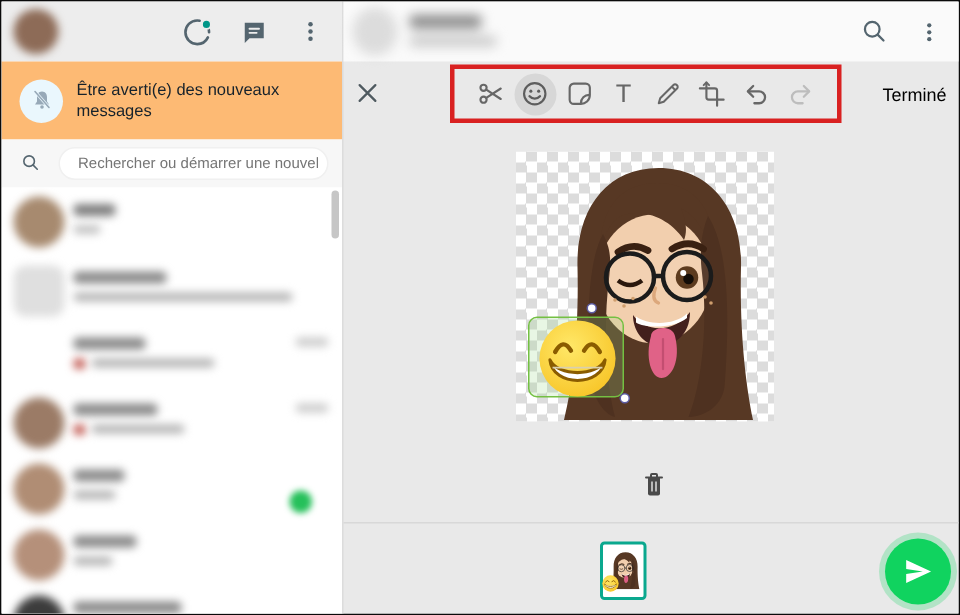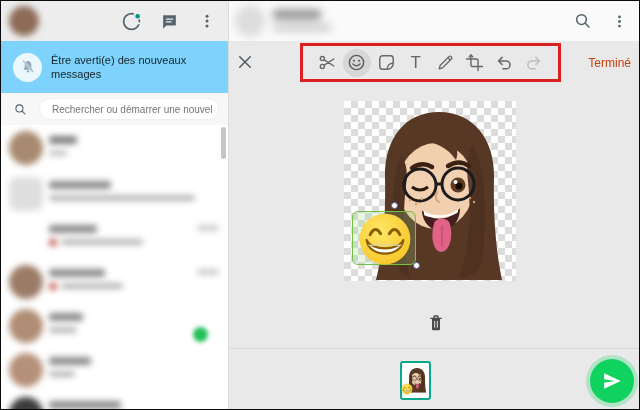--- a/index.html
+++ b/index.html
@@ -7,21 +7,21 @@
   body { font-family:"Liberation Sans", sans-serif; background:#fff; }
   .screen { position:relative; width:640px; height:410px; border:1px solid #0a0a0a; overflow:hidden; background:#e9e9e9; }
 
   
   .sidebar { position:absolute; left:0; top:0; width:227px; height:410px; background:#fff; }
   .sb-header { position:absolute; left:0; top:0; width:227px; height:40px; background:#ededed; }
   .sb-avatar { position:absolute; left:8px; top:5px; width:30px; height:30px; border-radius:50%; background:#8d6b57; filter:blur(3px); }
   .sb-icons { position:absolute; right:10px; top:0; height:40px; display:flex; align-items:center; gap:16px; }
   .icon-btn { display:flex; align-items:center; justify-content:center; width:22px; height:22px; cursor:pointer; }
 
-  .banner { position:absolute; left:0; top:40px; width:227px; height:52px; background:#7dd3fc; display:flex; align-items:center; }
+  .banner { position:absolute; left:0; top:40px; width:227px; height:52px; background:#fdba74; display:flex; align-items:center; }
   .banner-circle { width:29px; height:29px; border-radius:50%; background:#eaf7fd; margin-left:12px; flex:0 0 auto; display:flex; align-items:center; justify-content:center; }
   .banner-text { margin-left:9px; }
   .banner-title { font-size:11px; color:#16222b; line-height:14px; }
   .banner-sub { font-size:9.5px; color:#3b7191; line-height:12px; margin-top:1px; }
 
   .search-row { position:absolute; left:0; top:92px; width:227px; height:32px; background:#f7f7f7; }
   .search-pill { position:absolute; left:38px; top:5px; width:180px; height:22px; background:#fff; border:1px solid #f0f0f0; border-radius:12px; }
   .search-pill input { position:absolute; left:12px; top:0; width:160px; height:20px; border:none; outline:none; background:transparent; font-size:10px; color:#8696a0; font-family:"Liberation Sans", sans-serif; }
   .search-glass { position:absolute; left:13px; top:9px; }
 
@@ -40,21 +40,21 @@
   .mh-name { position:absolute; left:40px; top:7px; width:48px; height:9px; background:#8a8a8a; border-radius:3px; }
   .mh-sub { position:absolute; left:40px; top:21px; width:58px; height:7px; background:#c9c9c9; border-radius:3px; }
   .mh-icons { position:absolute; right:12px; top:0; height:40px; display:flex; align-items:center; gap:14px; }
 
   .toolbar { position:absolute; left:0; top:40px; width:413px; height:44px; }
   .close-x { position:absolute; left:7px; top:12px; width:18px; height:18px; cursor:pointer; }
   .tool-frame { position:absolute; left:71px; top:2px; width:261px; height:39px; border:3px solid #d92121; display:flex; align-items:center; justify-content:space-between; padding:0 10px; }
   .tool { width:28px; height:28px; display:flex; align-items:center; justify-content:center; border-radius:50%; cursor:pointer; }
   .tool.selected { background:#d7d7d7; }
   .tool-T { font-size:17px; color:#676767; font-weight:400; line-height:1; }
-  .done-btn { position:absolute; right:11px; top:0; height:44px; display:flex; align-items:center; font-size:12px; color:#c2410c; cursor:pointer; }
+  .done-btn { position:absolute; right:11px; top:0; height:44px; display:flex; align-items:center; font-size:12px; color:#000000; cursor:pointer; }
 
   .canvas { position:absolute; left:115px; top:100px; width:172px; height:180px;
     background-color:#fff;
     background-image:conic-gradient(#dcdcdc 25%, transparent 0 50%, #dcdcdc 0 75%, transparent 0);
     background-size:14px 14px; }
   .memoji { position:absolute; left:20px; top:5px; width:150px; height:174px; }
 
   .sel-box { position:absolute; left:8px; top:110px; width:64px; height:54px; border:1.5px solid #74c043; border-radius:6px; background:rgba(150,214,130,0.22); }
   .sel-emoji { position:absolute; left:4px; top:-1px; width:56px; height:56px; }
   .handle { position:absolute; width:7px; height:7px; border-radius:50%; background:#fff; border:1.5px solid #5c5ca3; }

